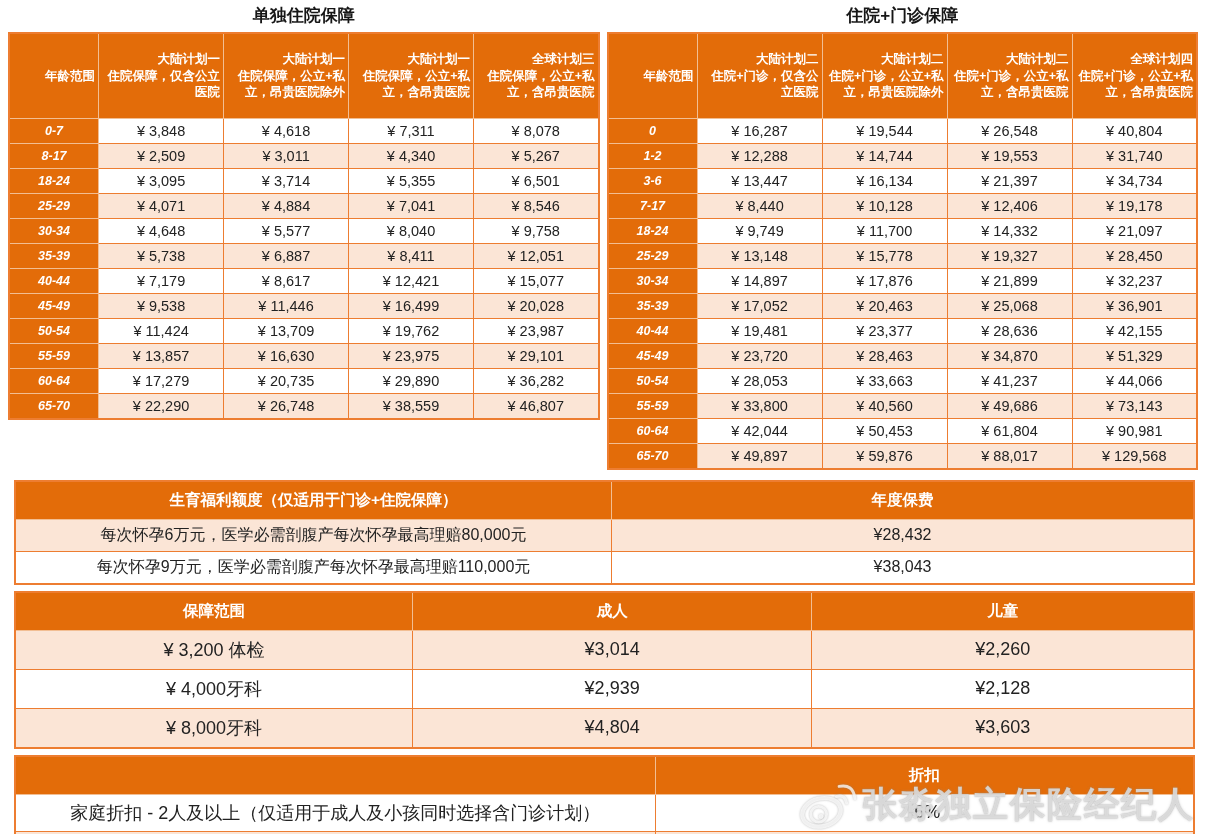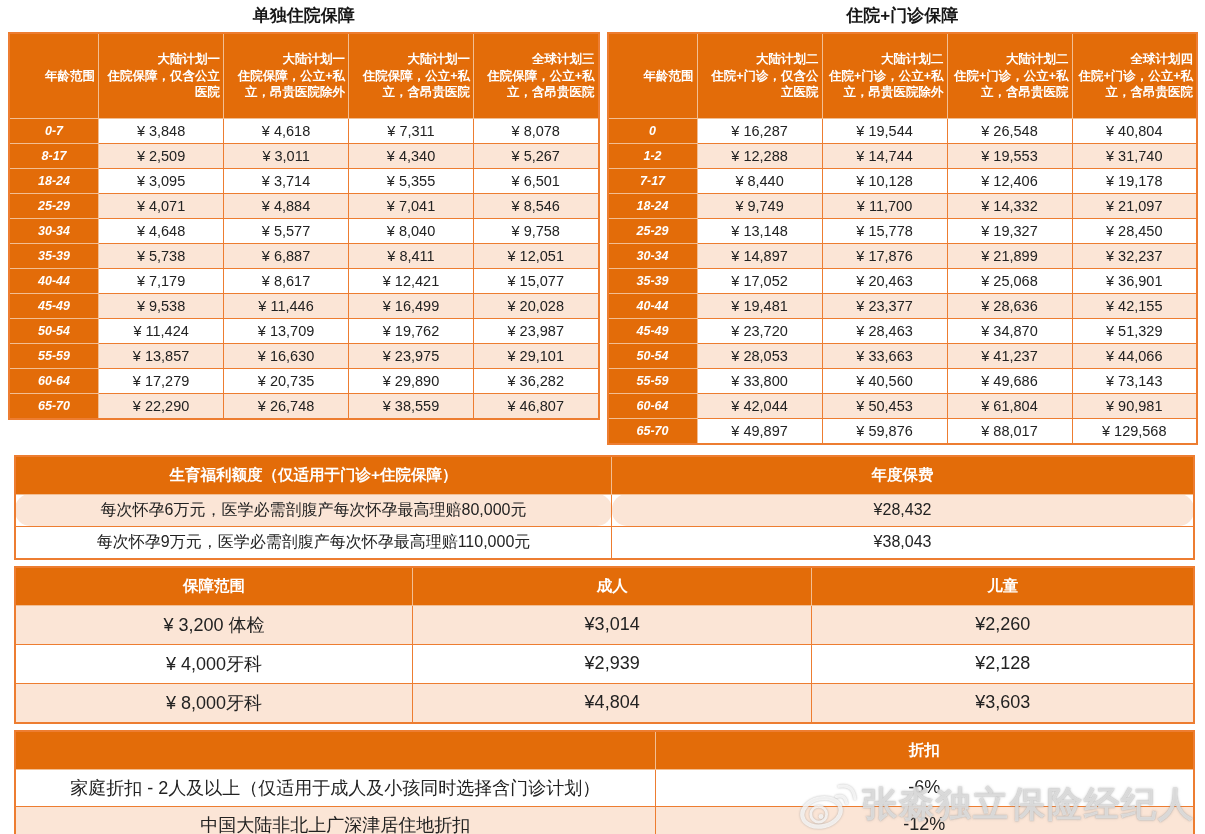--- a/index.html
+++ b/index.html
@@ -38,21 +38,21 @@
   table.simple{border:2px solid #ED7D31;margin-top:6px;}
   .maternity{margin-top:10px !important;}
   .simple thead th{
     background:#E36C09;color:#fff;font-weight:bold;font-size:15.5px;
     border:1px solid #F2BE93;padding:8px 4px;text-align:center;
   }
   .simple tbody td{
     border:1px solid #ED7D31;background:#fff;text-align:center;
     font-size:18px;color:#222;padding:7px 6px;
   }
-  .maternity tbody td{font-size:16px;padding:5px 6px;border-radius:15px;}
+  .maternity tbody td{font-size:16px;padding:5px 6px;}
   .maternity col:nth-child(1){width:50.6%;}
   .coverage col:nth-child(1){width:33.7%;}
   .coverage col:nth-child(2){width:33.9%;}
   .discounts col:nth-child(1){width:54.3%;}
   .discounts tbody td{padding:6px 6px;}
 
   .stripe-even tbody tr:nth-child(even) td{background:#FBE5D6;}
   .stripe-odd  tbody tr:nth-child(odd)  td{background:#FBE5D6;}
 
   
@@ -215,20 +215,27 @@
               <td>¥ 19,544</td>
               <td>¥ 26,548</td>
               <td>¥ 40,804</td>
             </tr>
             <tr>
               <th class="age">1-2</th>
               <td>¥ 12,288</td>
               <td>¥ 14,744</td>
               <td>¥ 19,553</td>
               <td>¥ 31,740</td>
+            </tr>
+            <tr>
+              <th class="age">3-6</th>
+              <td>¥ 13,447</td>
+              <td>¥ 16,134</td>
+              <td>¥ 21,397</td>
+              <td>¥ 34,734</td>
             </tr>
             <tr>
               <th class="age">7-17</th>
               <td>¥ 8,440</td>
               <td>¥ 10,128</td>
               <td>¥ 12,406</td>
               <td>¥ 19,178</td>
             </tr>
             <tr>
               <th class="age">18-24</th>

